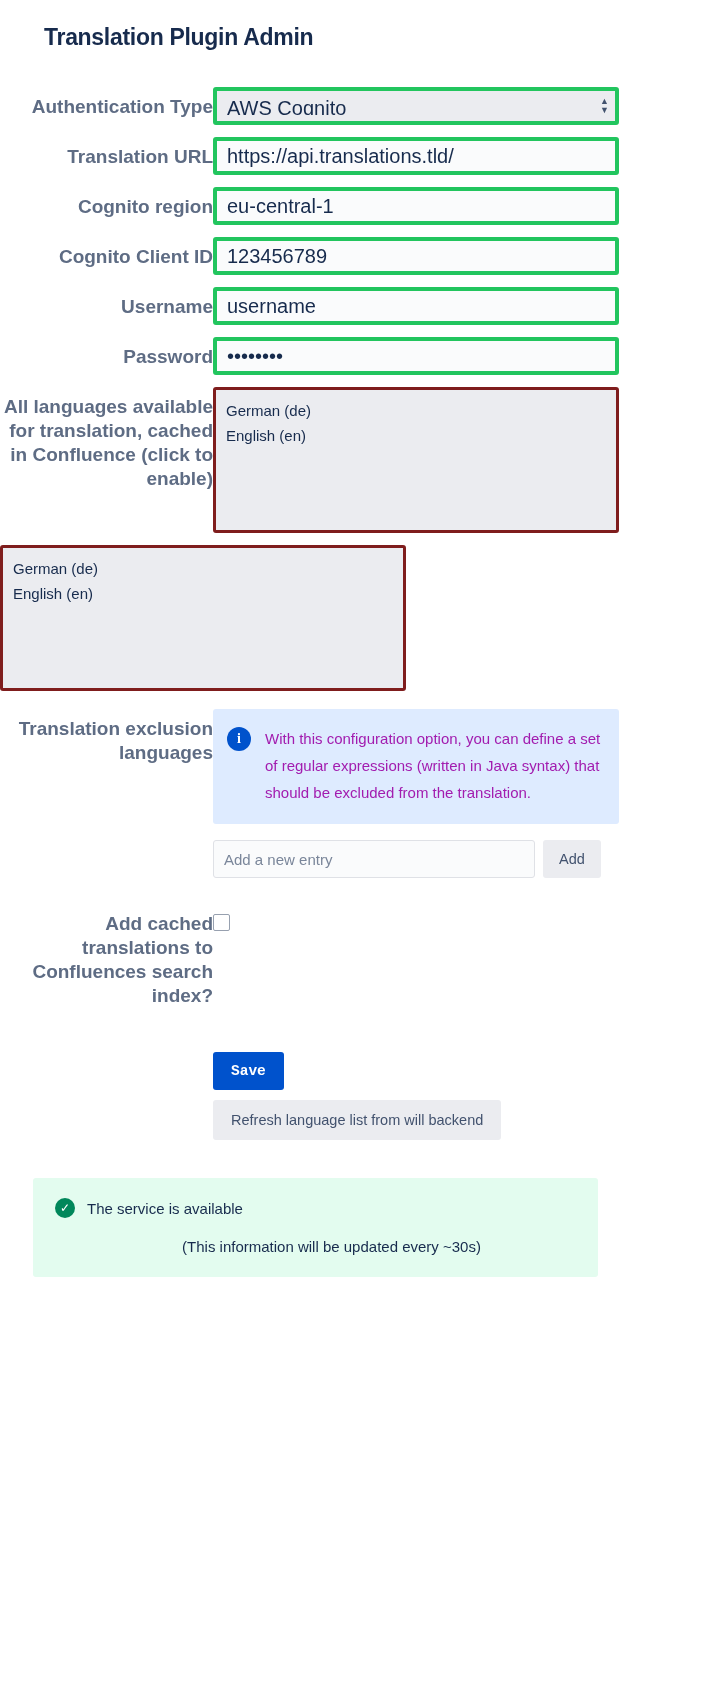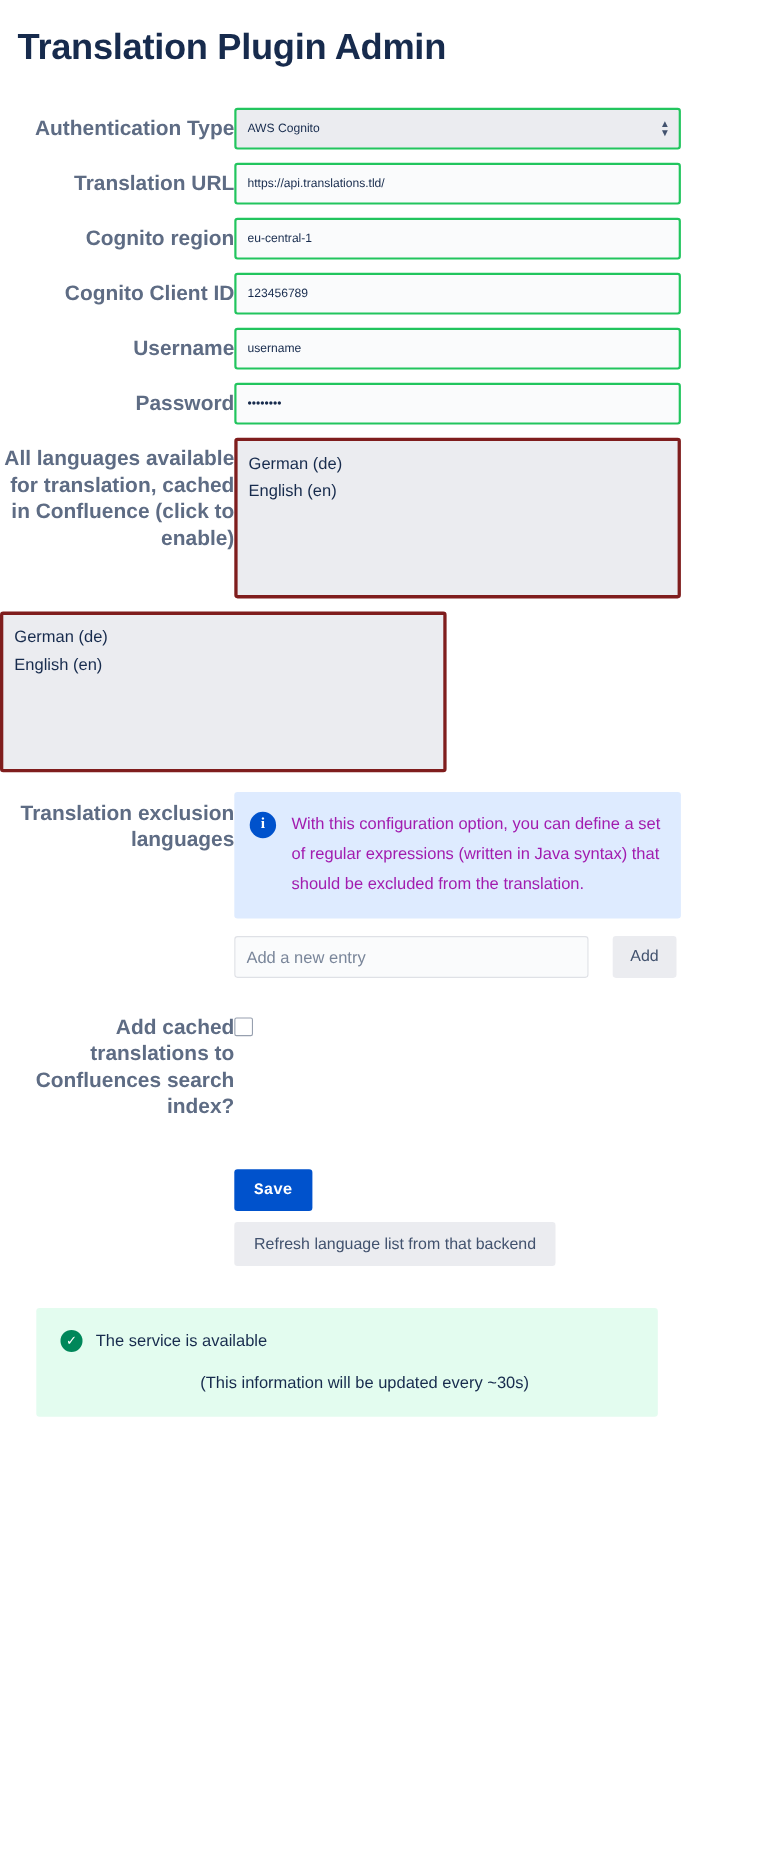--- a/index.html
+++ b/index.html
@@ -13,26 +13,26 @@
   body {
     width: 713px;
     min-height: 1701px;
     position: relative;
   }
   .page {
     width: 713px;
     padding: 0;
   }
   .page-title {
-    font-size: 33px;
+    font-size: 23px;
     font-weight: bold;
     color: #172b4d;
     letter-spacing: -0.3px;
     margin: 0;
-    padding: 24px 0 0 16px;
+    padding: 24px 0 0 44px;
   }
   .help-link {
     display: block;
     margin: 26px 0 0 49px;
     color: #5e6c84;
     font-size: 14.5px;
     text-decoration: none;
     cursor: pointer;
   }
 
@@ -57,25 +57,25 @@
     line-height: 24px;
   }
   .field-area {
     width: 410px;
   }
 
   select.control, input.control {
     width: 406px;
     height: 38px;
     padding: 6px 10px;
-    font-size: 11px;
+    font-size: 20px;
     font-family: "Liberation Sans", sans-serif;
     color: #172b4d;
     background: #fafbfc;
-    border: 2px solid #22c55e;
+    border: 4px solid #22c55e;
     border-radius: 3px;
     outline: none;
   }
   select.control {
     background: #ebecf0;
     appearance: none;
     -webkit-appearance: none;
     padding-right: 28px;
   }
   .select-wrap {
@@ -140,21 +140,21 @@
   }
   .info-text {
     font-size: 15px;
     line-height: 27px;
     color: #a21caf;
   }
 
   .add-row {
     display: flex;
     margin-top: 16px;
-    gap: 22px;
+    gap: 8px;
   }
   .add-row input {
     width: 322px;
     height: 38px;
     padding: 6px 10px;
     font-size: 15px;
     font-family: "Liberation Sans", sans-serif;
     background: #fafbfc;
     border: 1px solid #dfe1e6;
     border-radius: 3px;
@@ -344,21 +344,21 @@
         <div class="checkbox"></div>
       </div>
     </div>
 
     <div class="form-row actions">
       <div class="form-label"></div>
       <div class="field-area">
         <div class="save-wrap">
           <button class="btn btn-primary">Save</button>
         </div>
-        <button class="refresh-btn">Refresh language list from that backend</button>
+        <button class="refresh-btn">Refresh language list from will backend</button>
       </div>
     </div>
 
   </div>
 
   <div class="status-banner">
     <div class="status-line">
       <div class="check-icon">✓</div>
       <div>The service is available</div>
     </div>

